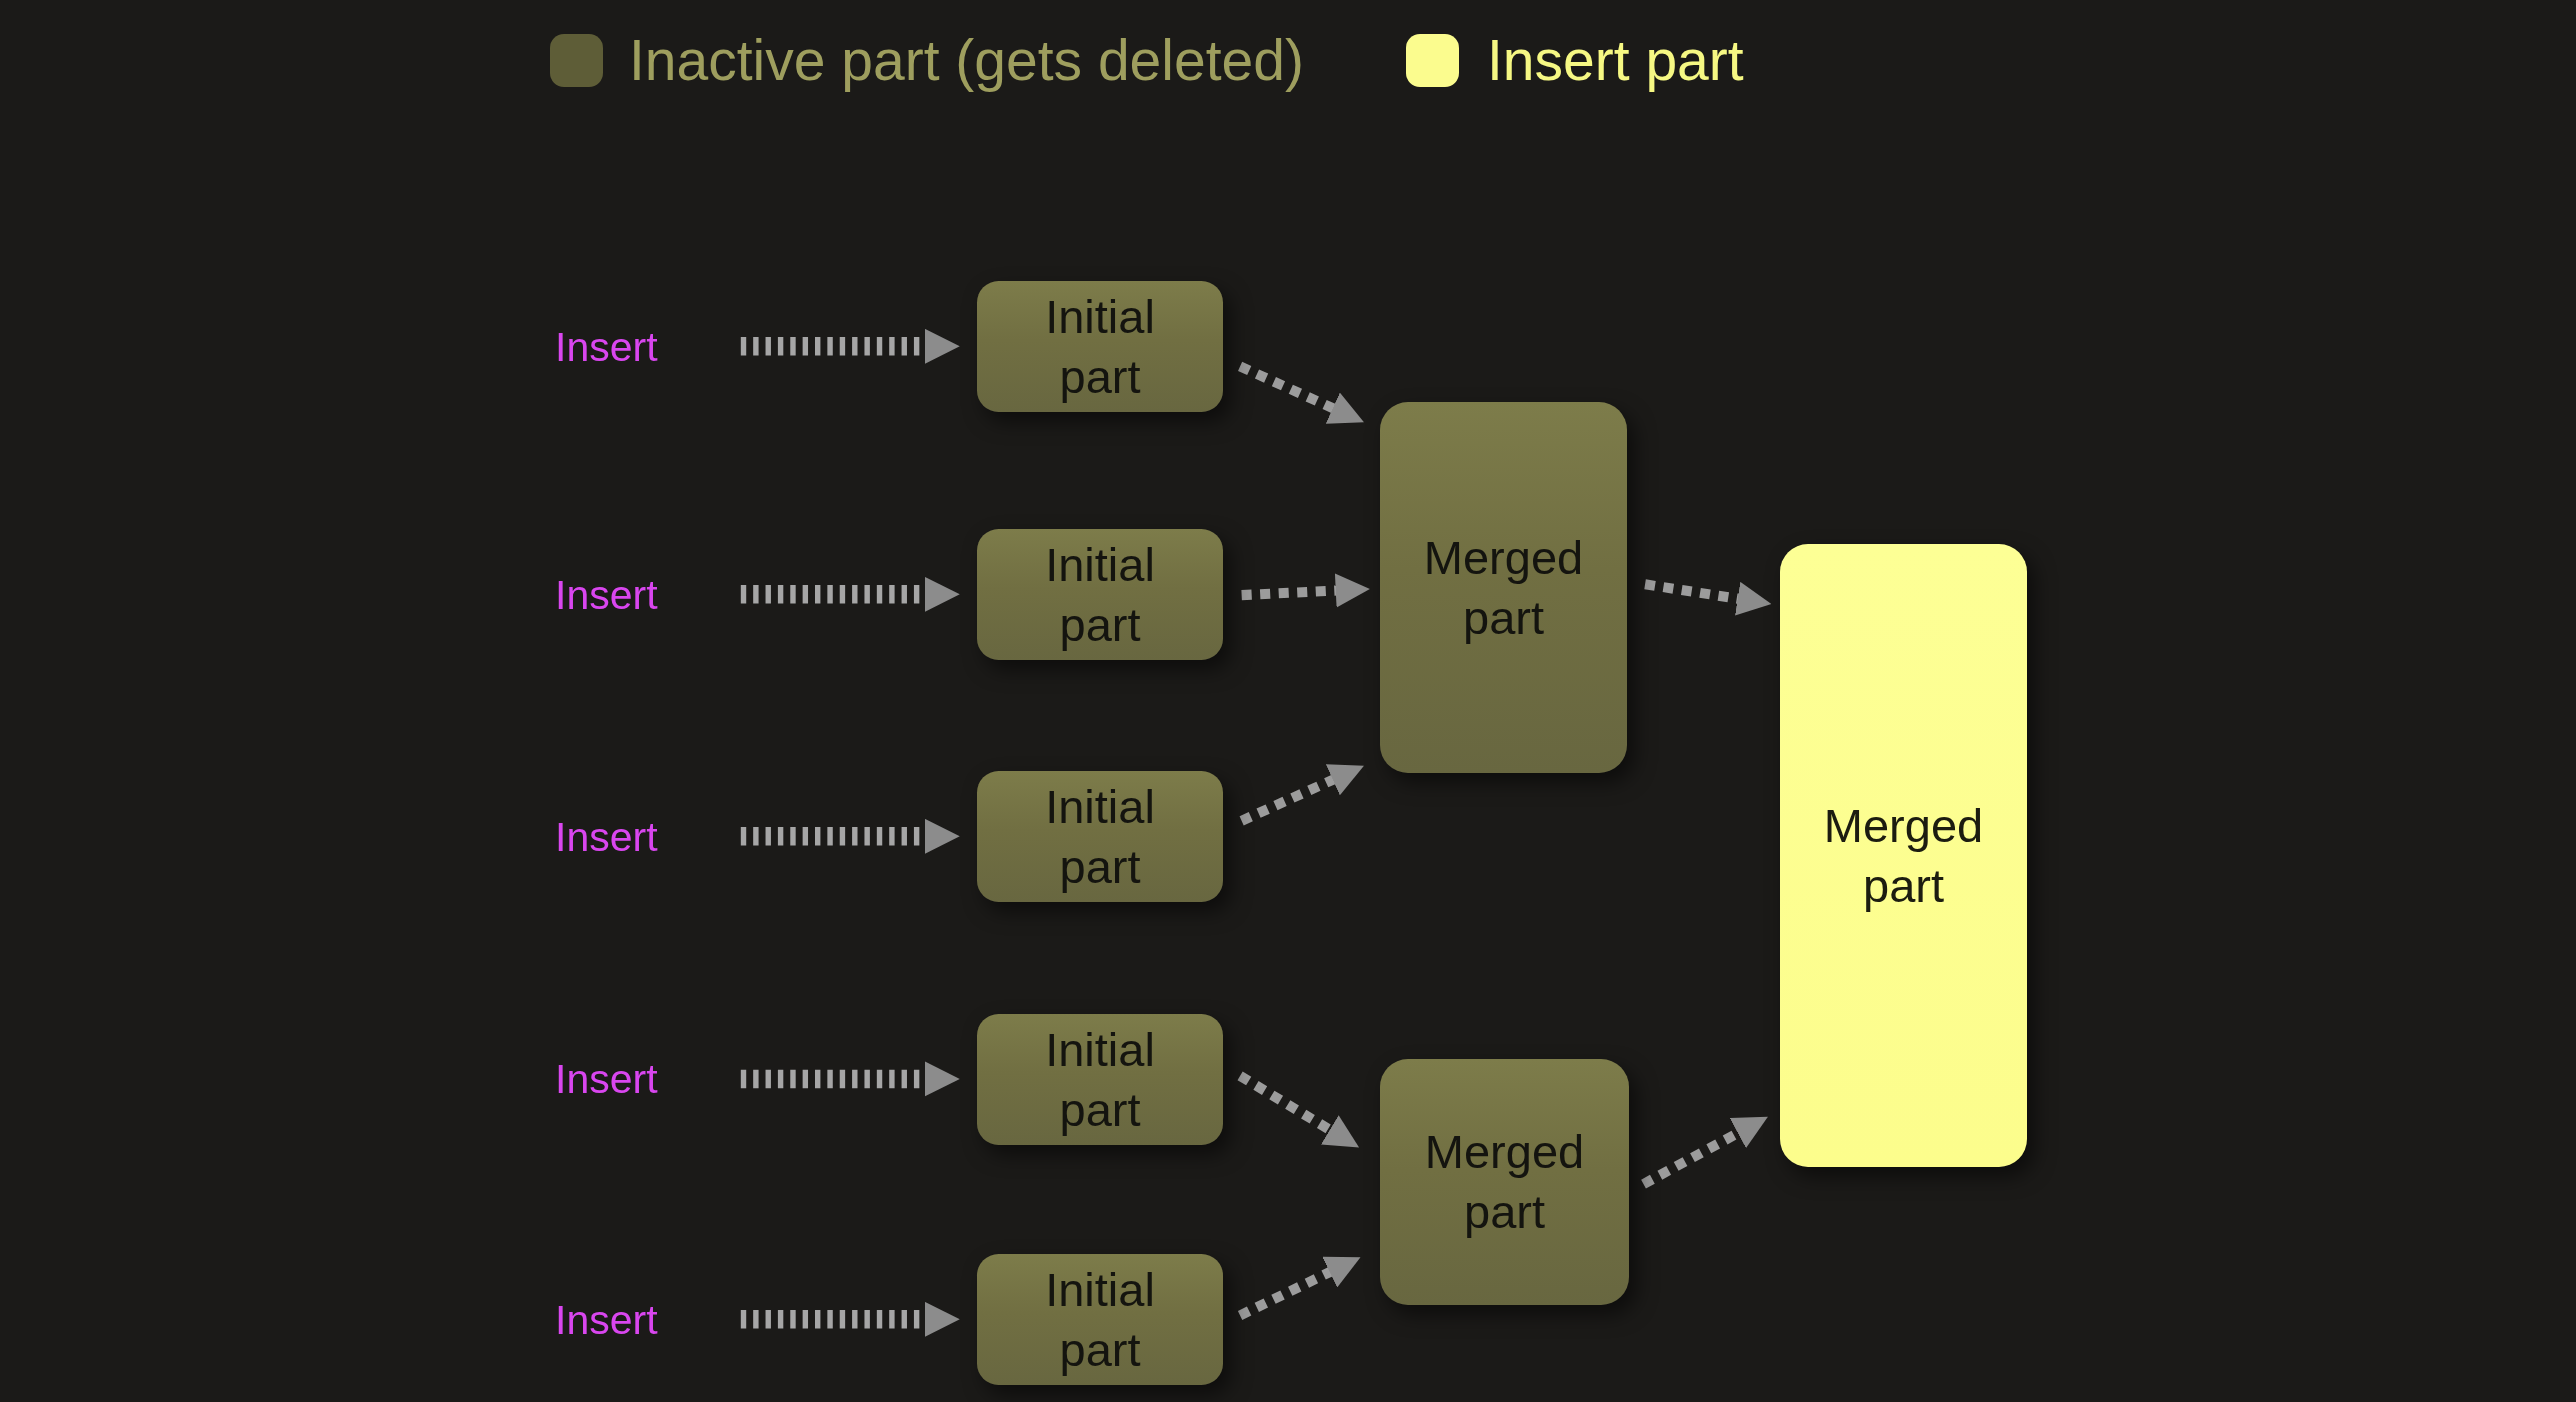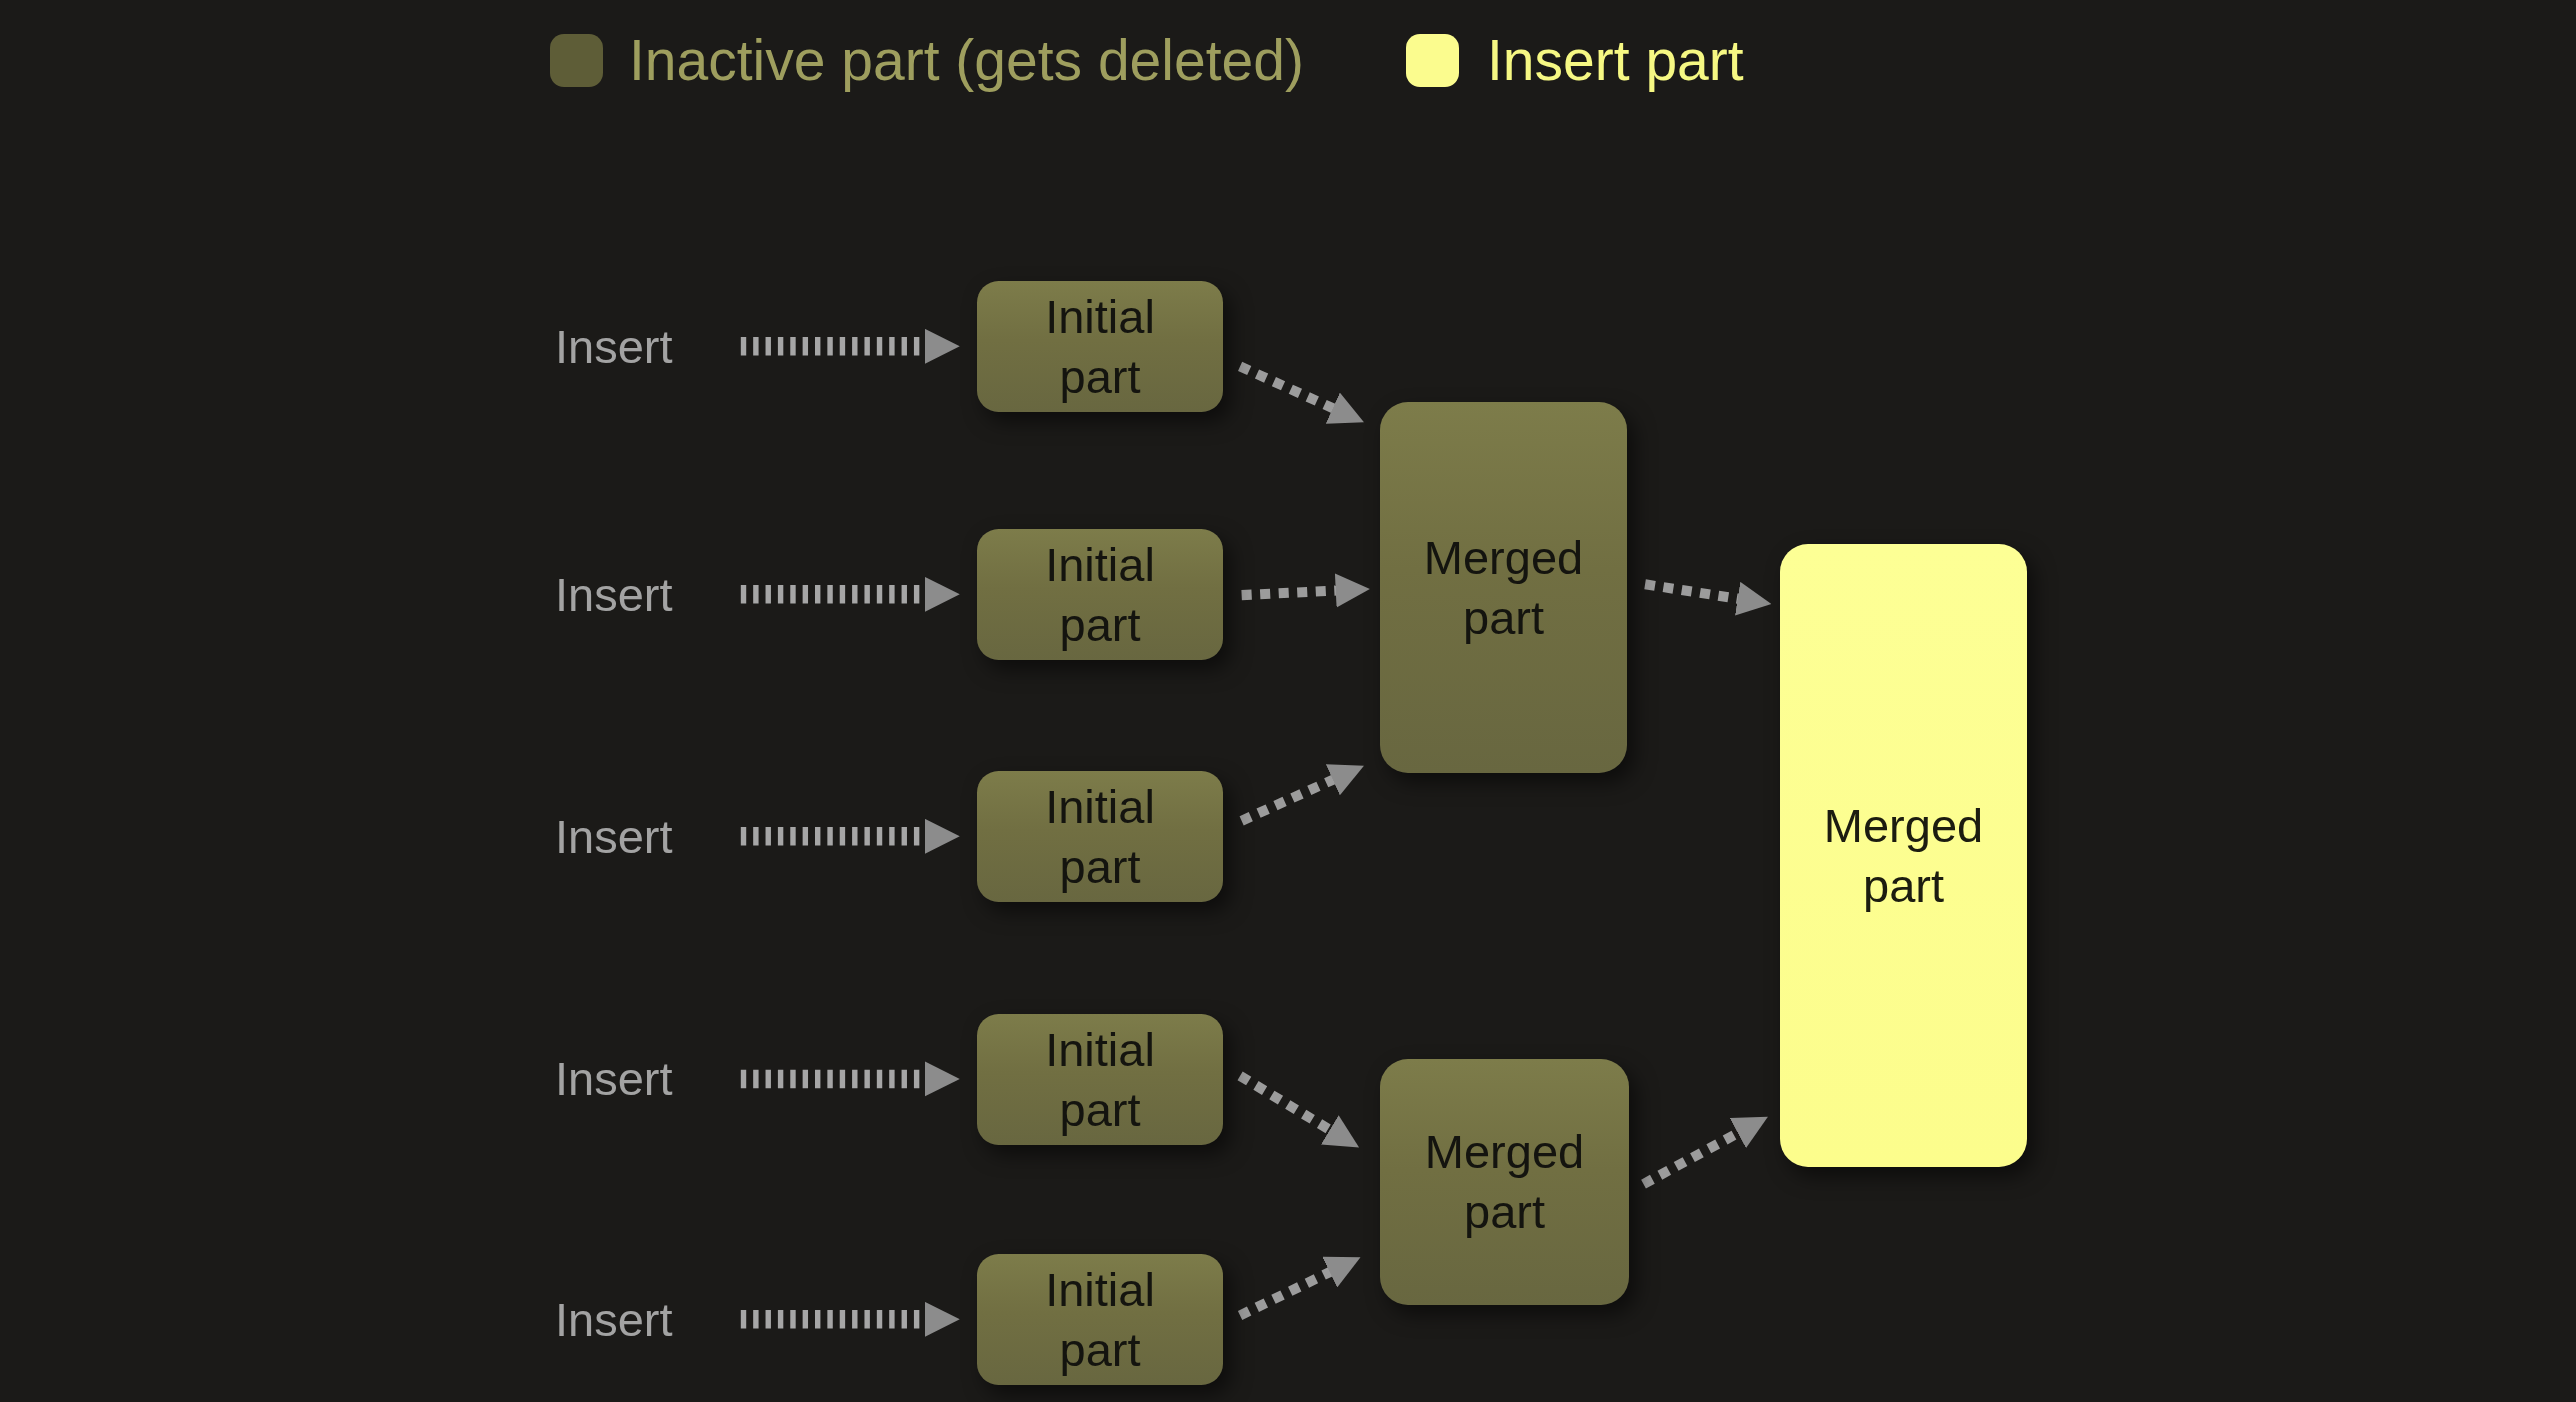--- a/index.html
+++ b/index.html
@@ -18,21 +18,21 @@
   .swatch-active{left:1406px;background:#fbfc8e;}
   .legend-label{
     position:absolute;top:29px;height:62px;line-height:62px;
     font-size:57px;letter-spacing:0px;white-space:nowrap;
   }
   .label-inactive{left:629px;color:#9e9e5e;}
   .label-active{left:1487px;color:#f6f883;}
   
   .insert-label{
     position:absolute;left:555px;width:186px;height:70px;line-height:70px;
-    color:#a3a3a3;font-size:47px;white-space:nowrap;
+    color:#d946ef;font-size:41px;white-space:nowrap;
   }
   
   .node{
     position:absolute;display:flex;flex-direction:column;
     align-items:center;justify-content:center;
     text-align:center;color:#14140f;
     font-size:47px;line-height:60px;
     box-shadow:7.7px 9.3px 20px rgba(0,0,0,0.5);
   }
   .node span{display:block;}

